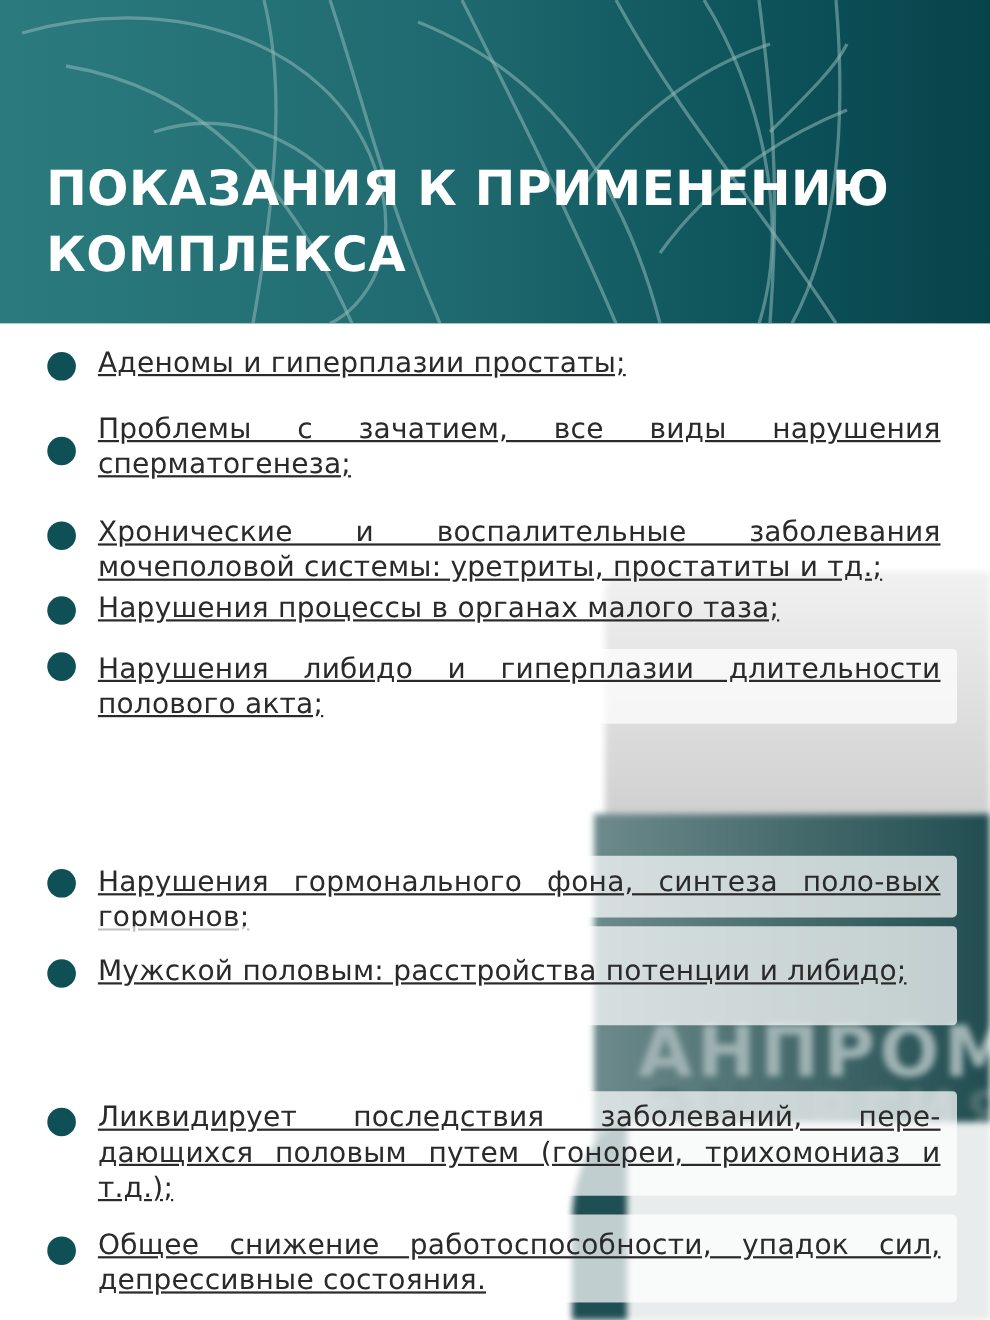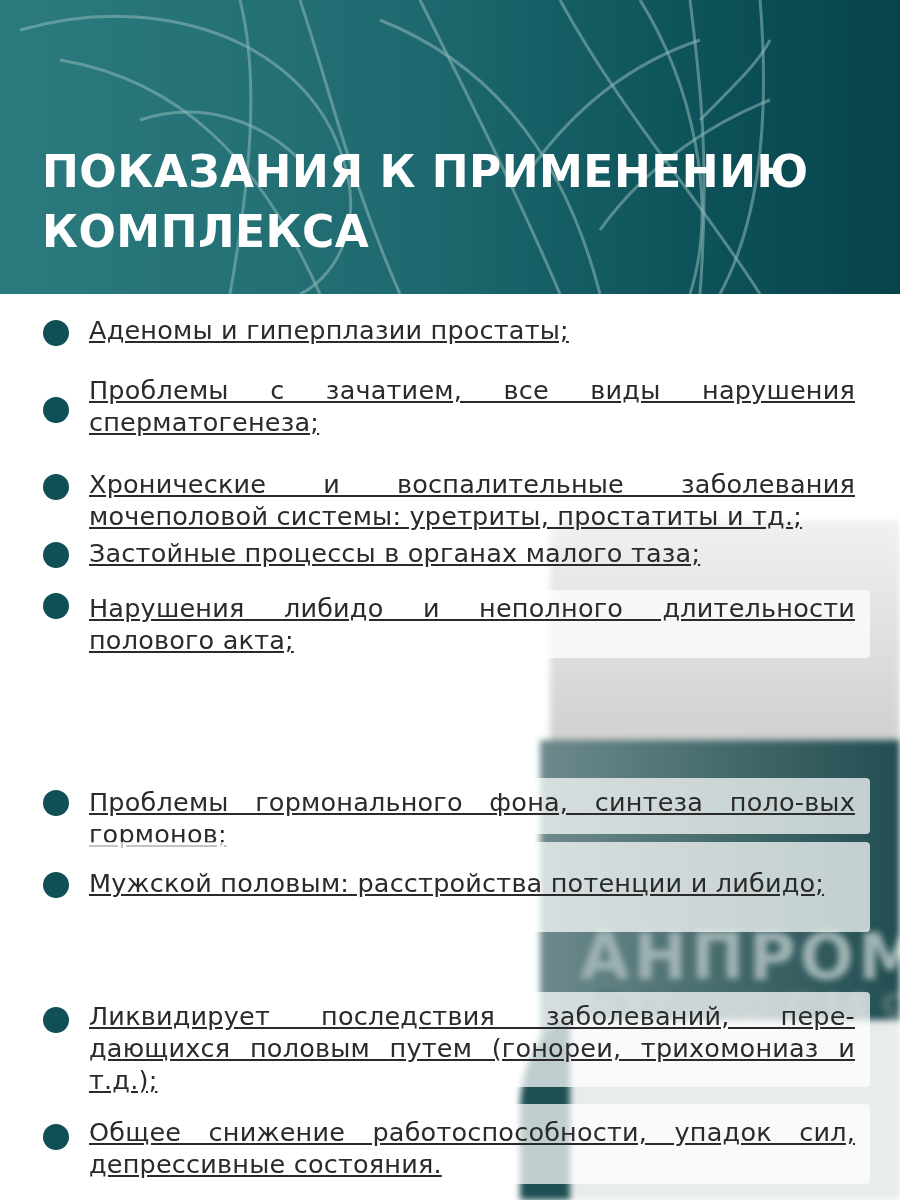--- a/index.html
+++ b/index.html
@@ -89,34 +89,34 @@
     </div>
   </div>
 
   <div class="item" style="top:464px;height:70px;">
     <div class="bullet" style="top:10px;"></div>
     <div class="text" style="top:4px;">Хронические и воспалительные заболевания мочеполовой системы: уретриты, простатиты и тд.;</div>
   </div>
 
   <div class="item" style="top:535px;height:50px;">
     <div class="bullet" style="top:7px;"></div>
-    <div class="text" style="top:2px;">Застойные процессы в органах малого таза;</div>
+    <div class="text" style="top:2px;">Нарушения процессы в органах малого таза;</div>
   </div>
 
   <div class="item ov" style="top:590px;height:68px;">
     <div class="panel"></div>
     <div class="bullet" style="top:3px;"></div>
-    <div class="text" style="top:2px;">Нарушения либидо и неполного длительности полового акта;</div>
+    <div class="text" style="top:2px;">Нарушения либидо и гиперплазии длительности полового акта;</div>
   </div>
 
 
   <div class="item ov" style="top:778px;height:56px;">
     <div class="panel"></div>
     <div class="bullet" style="top:12px;"></div>
-    <div class="text" style="top:8px;">Проблемы гормонального фона, синтеза поло-вых гормонов;</div>
+    <div class="text" style="top:8px;">Нарушения гормонального фона, синтеза поло-вых гормонов;</div>
   </div>
 
   <div class="item ov" style="top:842px;height:90px;">
     <div class="panel"></div>
     <div class="bullet" style="top:30px;"></div>
     <div class="text" style="top:25px;">Мужской половым: расстройства потенции и либидо;</div>
   </div>
 
   <div class="item ov" style="top:992px;height:95px;">
     <div class="panel"></div>

